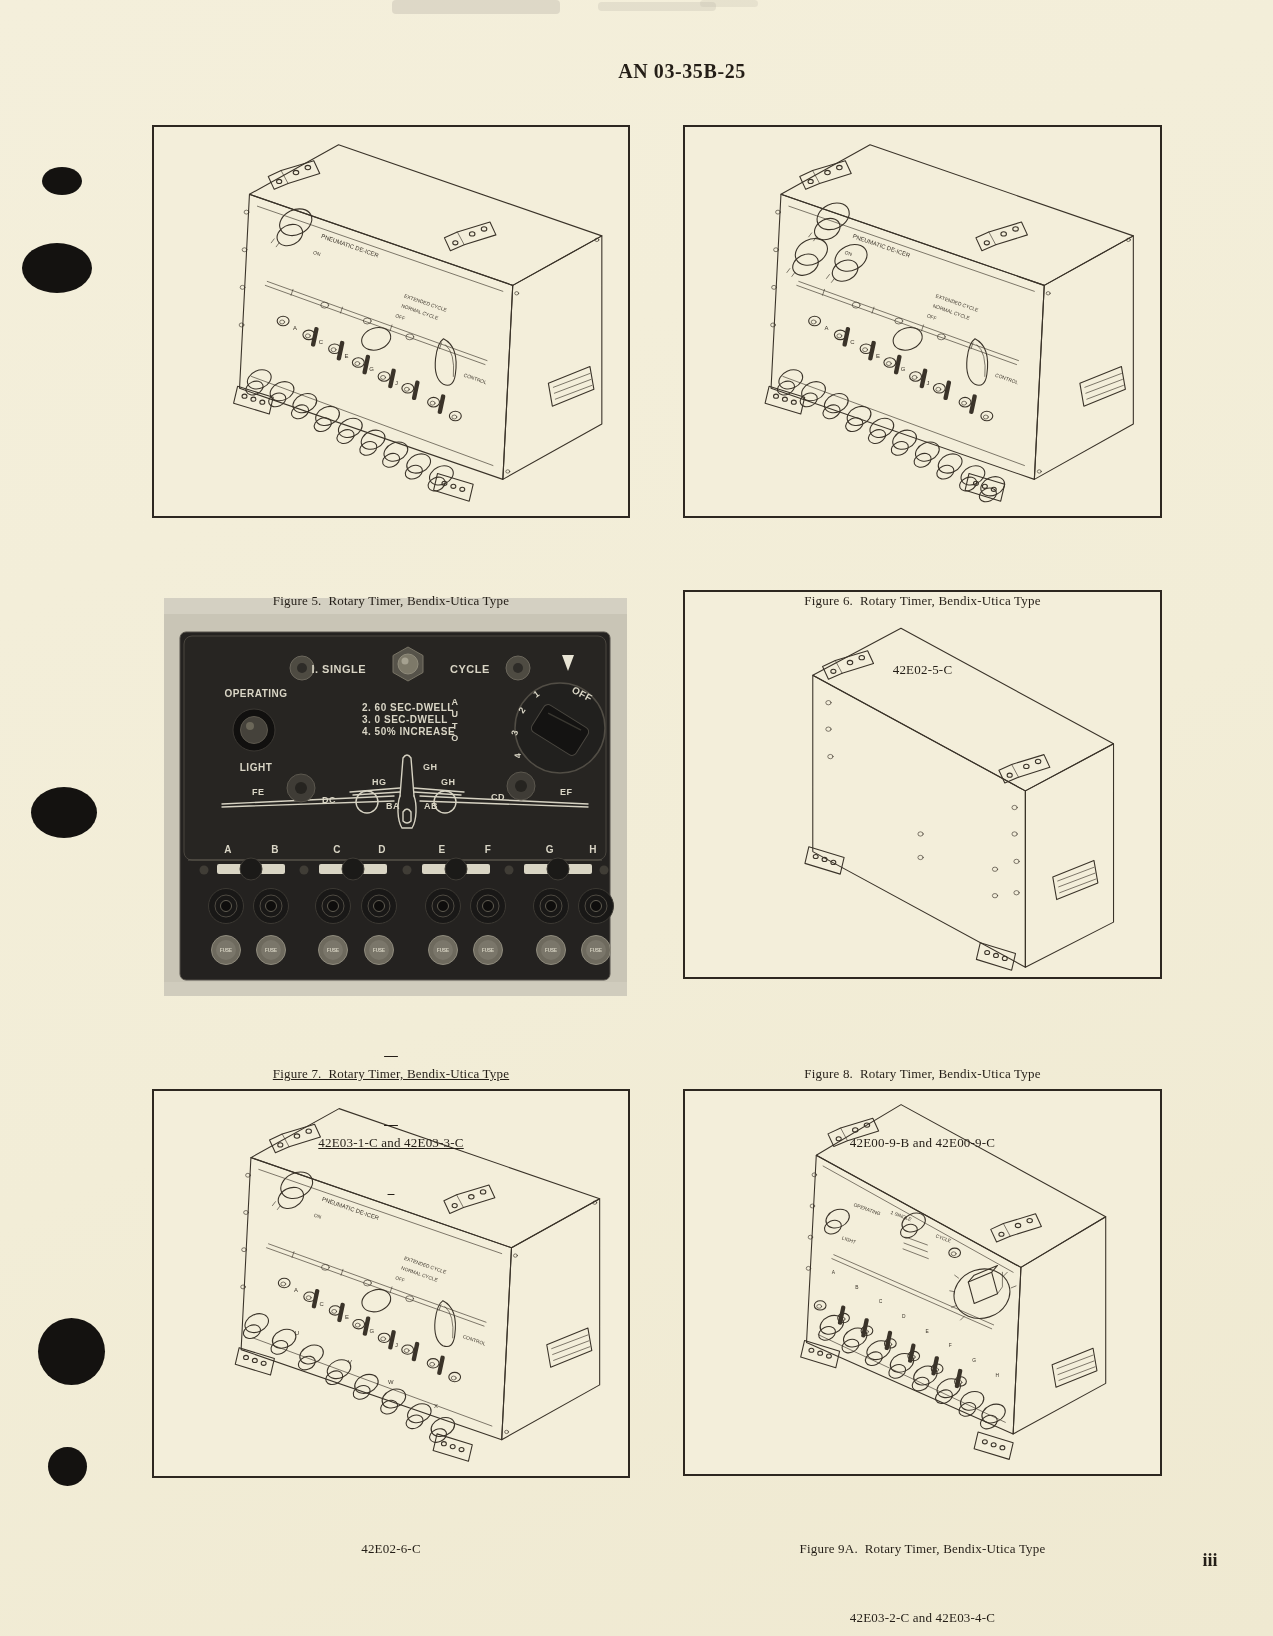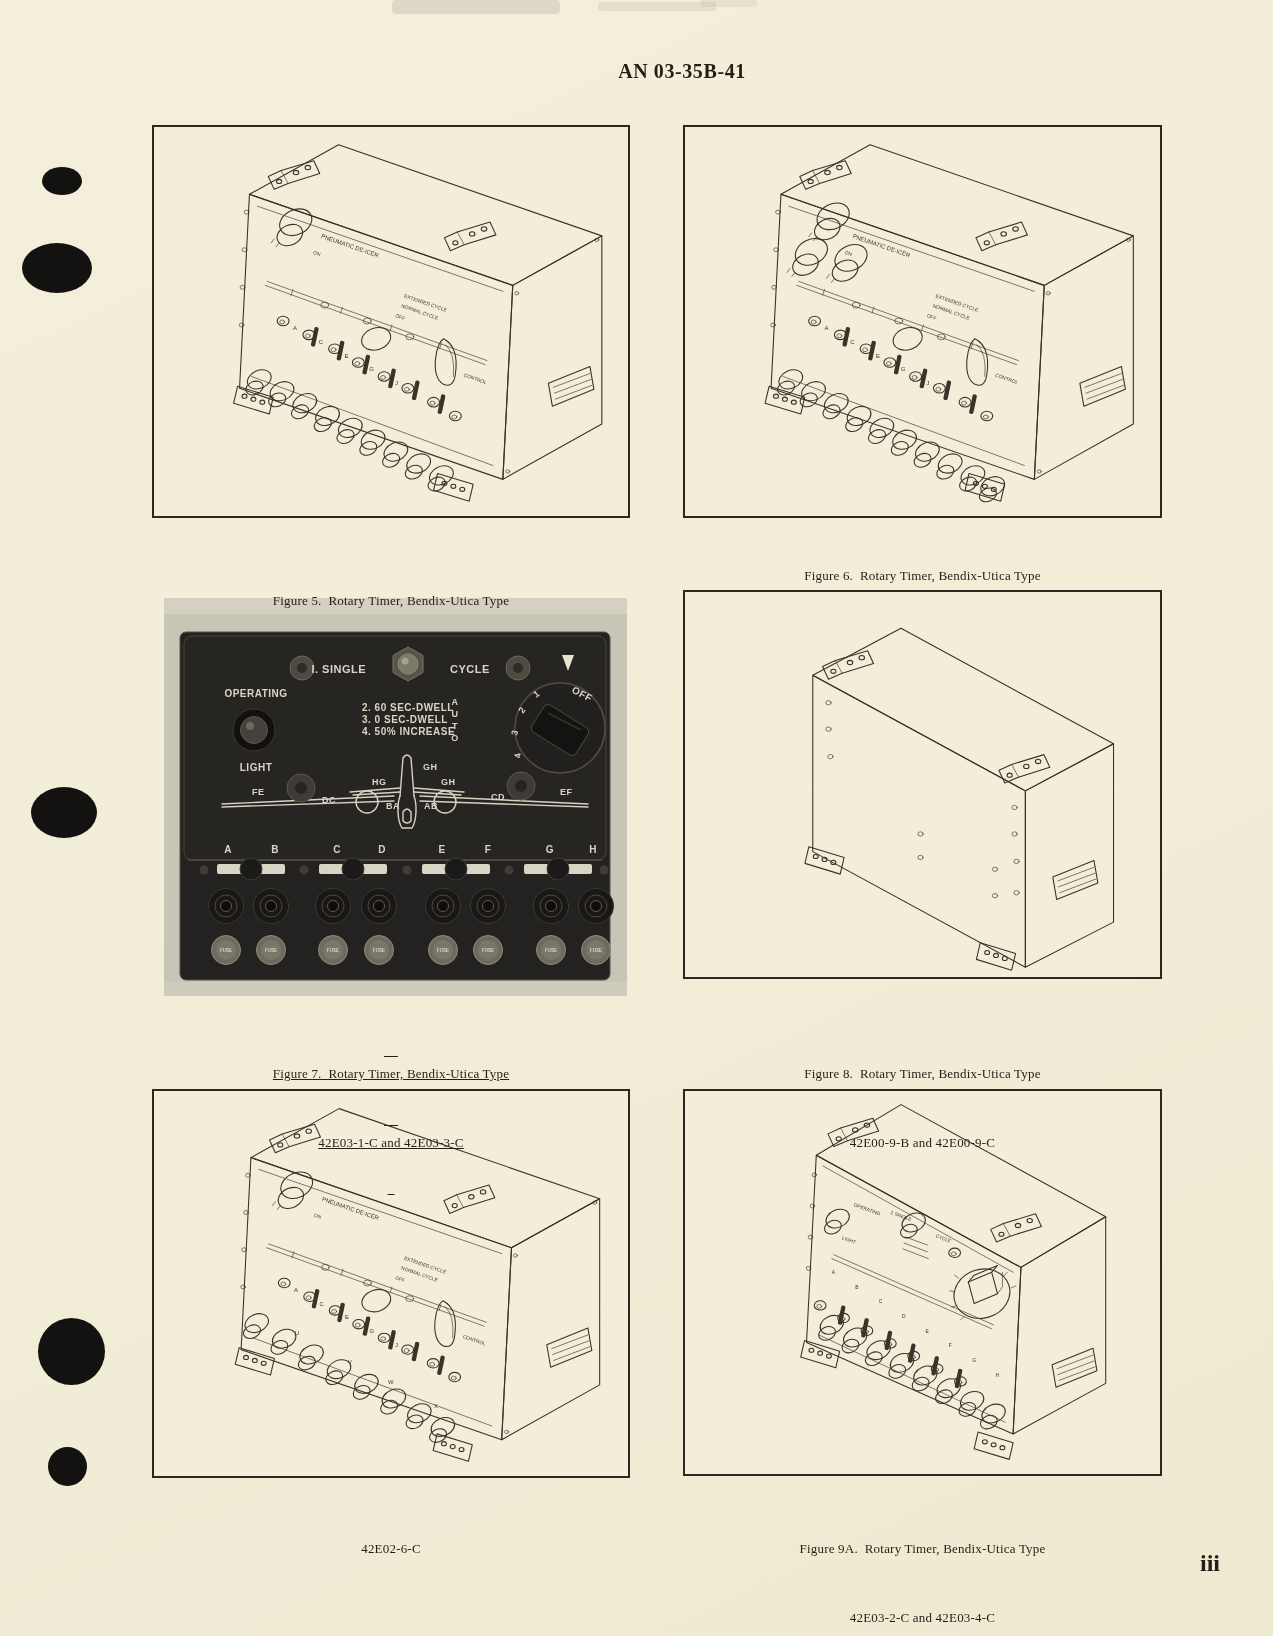--- a/index.html
+++ b/index.html
@@ -2,21 +2,21 @@
 <html><head>
 <meta charset="utf-8">
 <style>
   html,body{margin:0;padding:0;background:#777467;}
   .page{position:relative;width:1273px;height:1636px;margin:0 auto;
         background:linear-gradient(155deg,#f4efdb 0%,#f2edd7 55%,#efe9d1 100%);
         font-family:"Liberation Serif",serif;color:#241e17;overflow:hidden;}
   .docnum{position:absolute;left:452px;top:60px;width:460px;text-align:center;
           font-size:20px;font-weight:bold;letter-spacing:.6px;}
   .pagenum{position:absolute;left:1178px;top:1550px;width:64px;text-align:center;
-           font-size:24px;font-weight:bold;}
+           font-size:18px;font-weight:bold;}
   .figbox{position:absolute;border:2px solid #2d2720;background:#f3eeda;box-sizing:border-box;}
   .figbox svg{display:block;width:100%;height:100%;}
   .photo{position:absolute;}
   .photo svg{display:block;width:100%;height:100%;}
   .cap{position:absolute;text-align:center;font-size:13px;line-height:23px;
        letter-spacing:.2px;white-space:pre-wrap;}
   .dot{position:absolute;background:#141210;border-radius:50%;}
   .smudge{position:absolute;background:#b4b0a2;border-radius:4px;}
   
   .ln{fill:none;stroke:#3a3329;stroke-width:1.1;stroke-linejoin:round;stroke-linecap:round;}
@@ -30,21 +30,21 @@
 </style>
 </head>
 <body>
 
 <div class="page">
 
   <div class="smudge" style="left:392px;top:0;width:168px;height:14px;opacity:.35;"></div>
   <div class="smudge" style="left:598px;top:2px;width:118px;height:9px;opacity:.25;"></div>
   <div class="smudge" style="left:700px;top:0;width:58px;height:7px;opacity:.2;"></div>
 
-  <div class="docnum">AN 03-35B-41</div>
+  <div class="docnum">AN 03-35B-25</div>
 
   <div class="dot" style="left:42px;top:167px;width:40px;height:28px;"></div>
   <div class="dot" style="left:22px;top:243px;width:70px;height:50px;"></div>
   <div class="dot" style="left:31px;top:787px;width:66px;height:51px;"></div>
   <div class="dot" style="left:38px;top:1318px;width:67px;height:67px;"></div>
   <div class="dot" style="left:48px;top:1447px;width:39px;height:39px;"></div>
 
   <svg width="0" height="0" style="position:absolute" aria-hidden="true">
     <defs>
       <g id="s-knob">
@@ -475,22 +475,23 @@
           <use href="#s-knob" x="264" y="308"></use>
         <use href="#s-knob" x="288" y="321"></use>
           <use href="#s-knob" x="310" y="334"></use>
       </g>
     </svg>
   </div>
 
   <div class="cap" style="left:152px;top:543px;width:478px;">
     <div>Figure 5.  Rotary Timer, Bendix-Utica Type</div>
   </div>
-  <div class="cap" style="left:683px;top:518px;width:479px;">
+  <div class="cap" style="left:683px;top:543px;width:479px;">
     <div>Figure 6.  Rotary Timer, Bendix-Utica Type</div>
+    <div>42E02-5-C</div>
   </div>
   <div class="cap" style="left:152px;top:1016px;width:478px;text-decoration:underline;">
     <div>Figure 7.  Rotary Timer, Bendix-Utica Type</div>
     <div>42E03-1-C and 42E03-3-C</div>
   </div>
   <div class="cap" style="left:683px;top:1016px;width:479px;">
     <div>Figure 8.  Rotary Timer, Bendix-Utica Type</div>
     <div>42E00-9-B and 42E00-9-C</div>
   </div>
   <div class="cap" style="left:152px;top:1491px;width:478px;">

